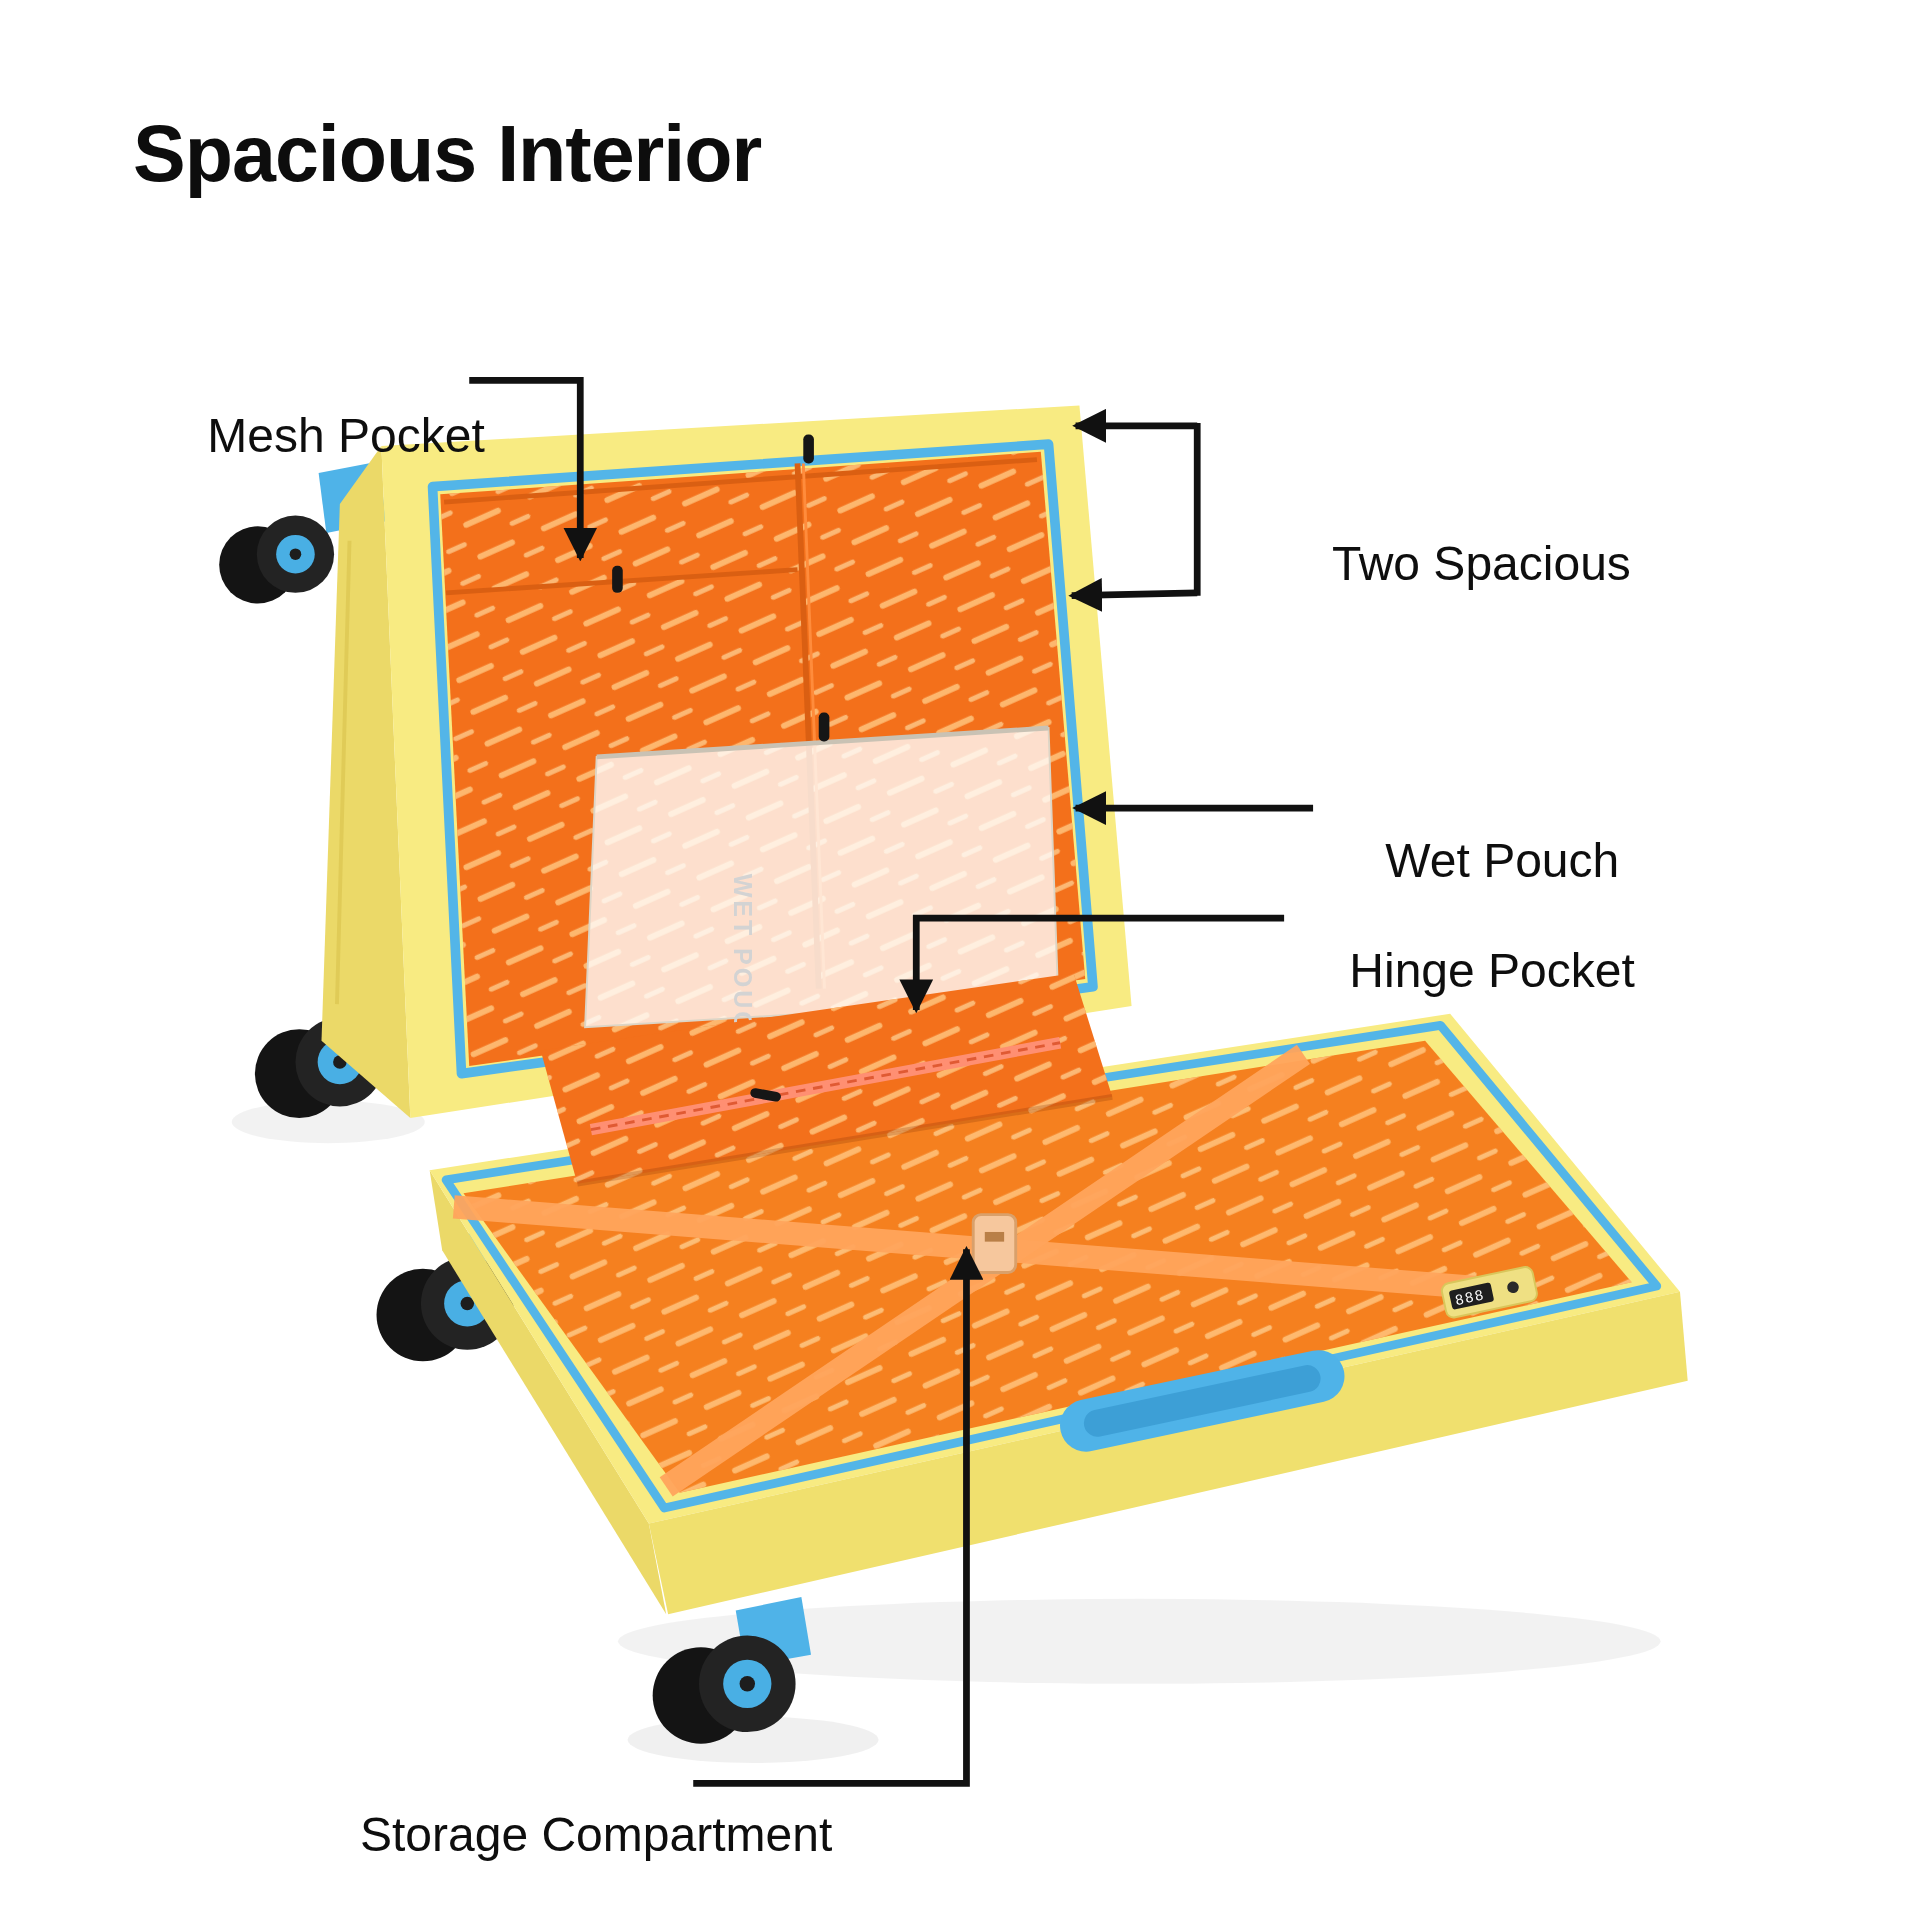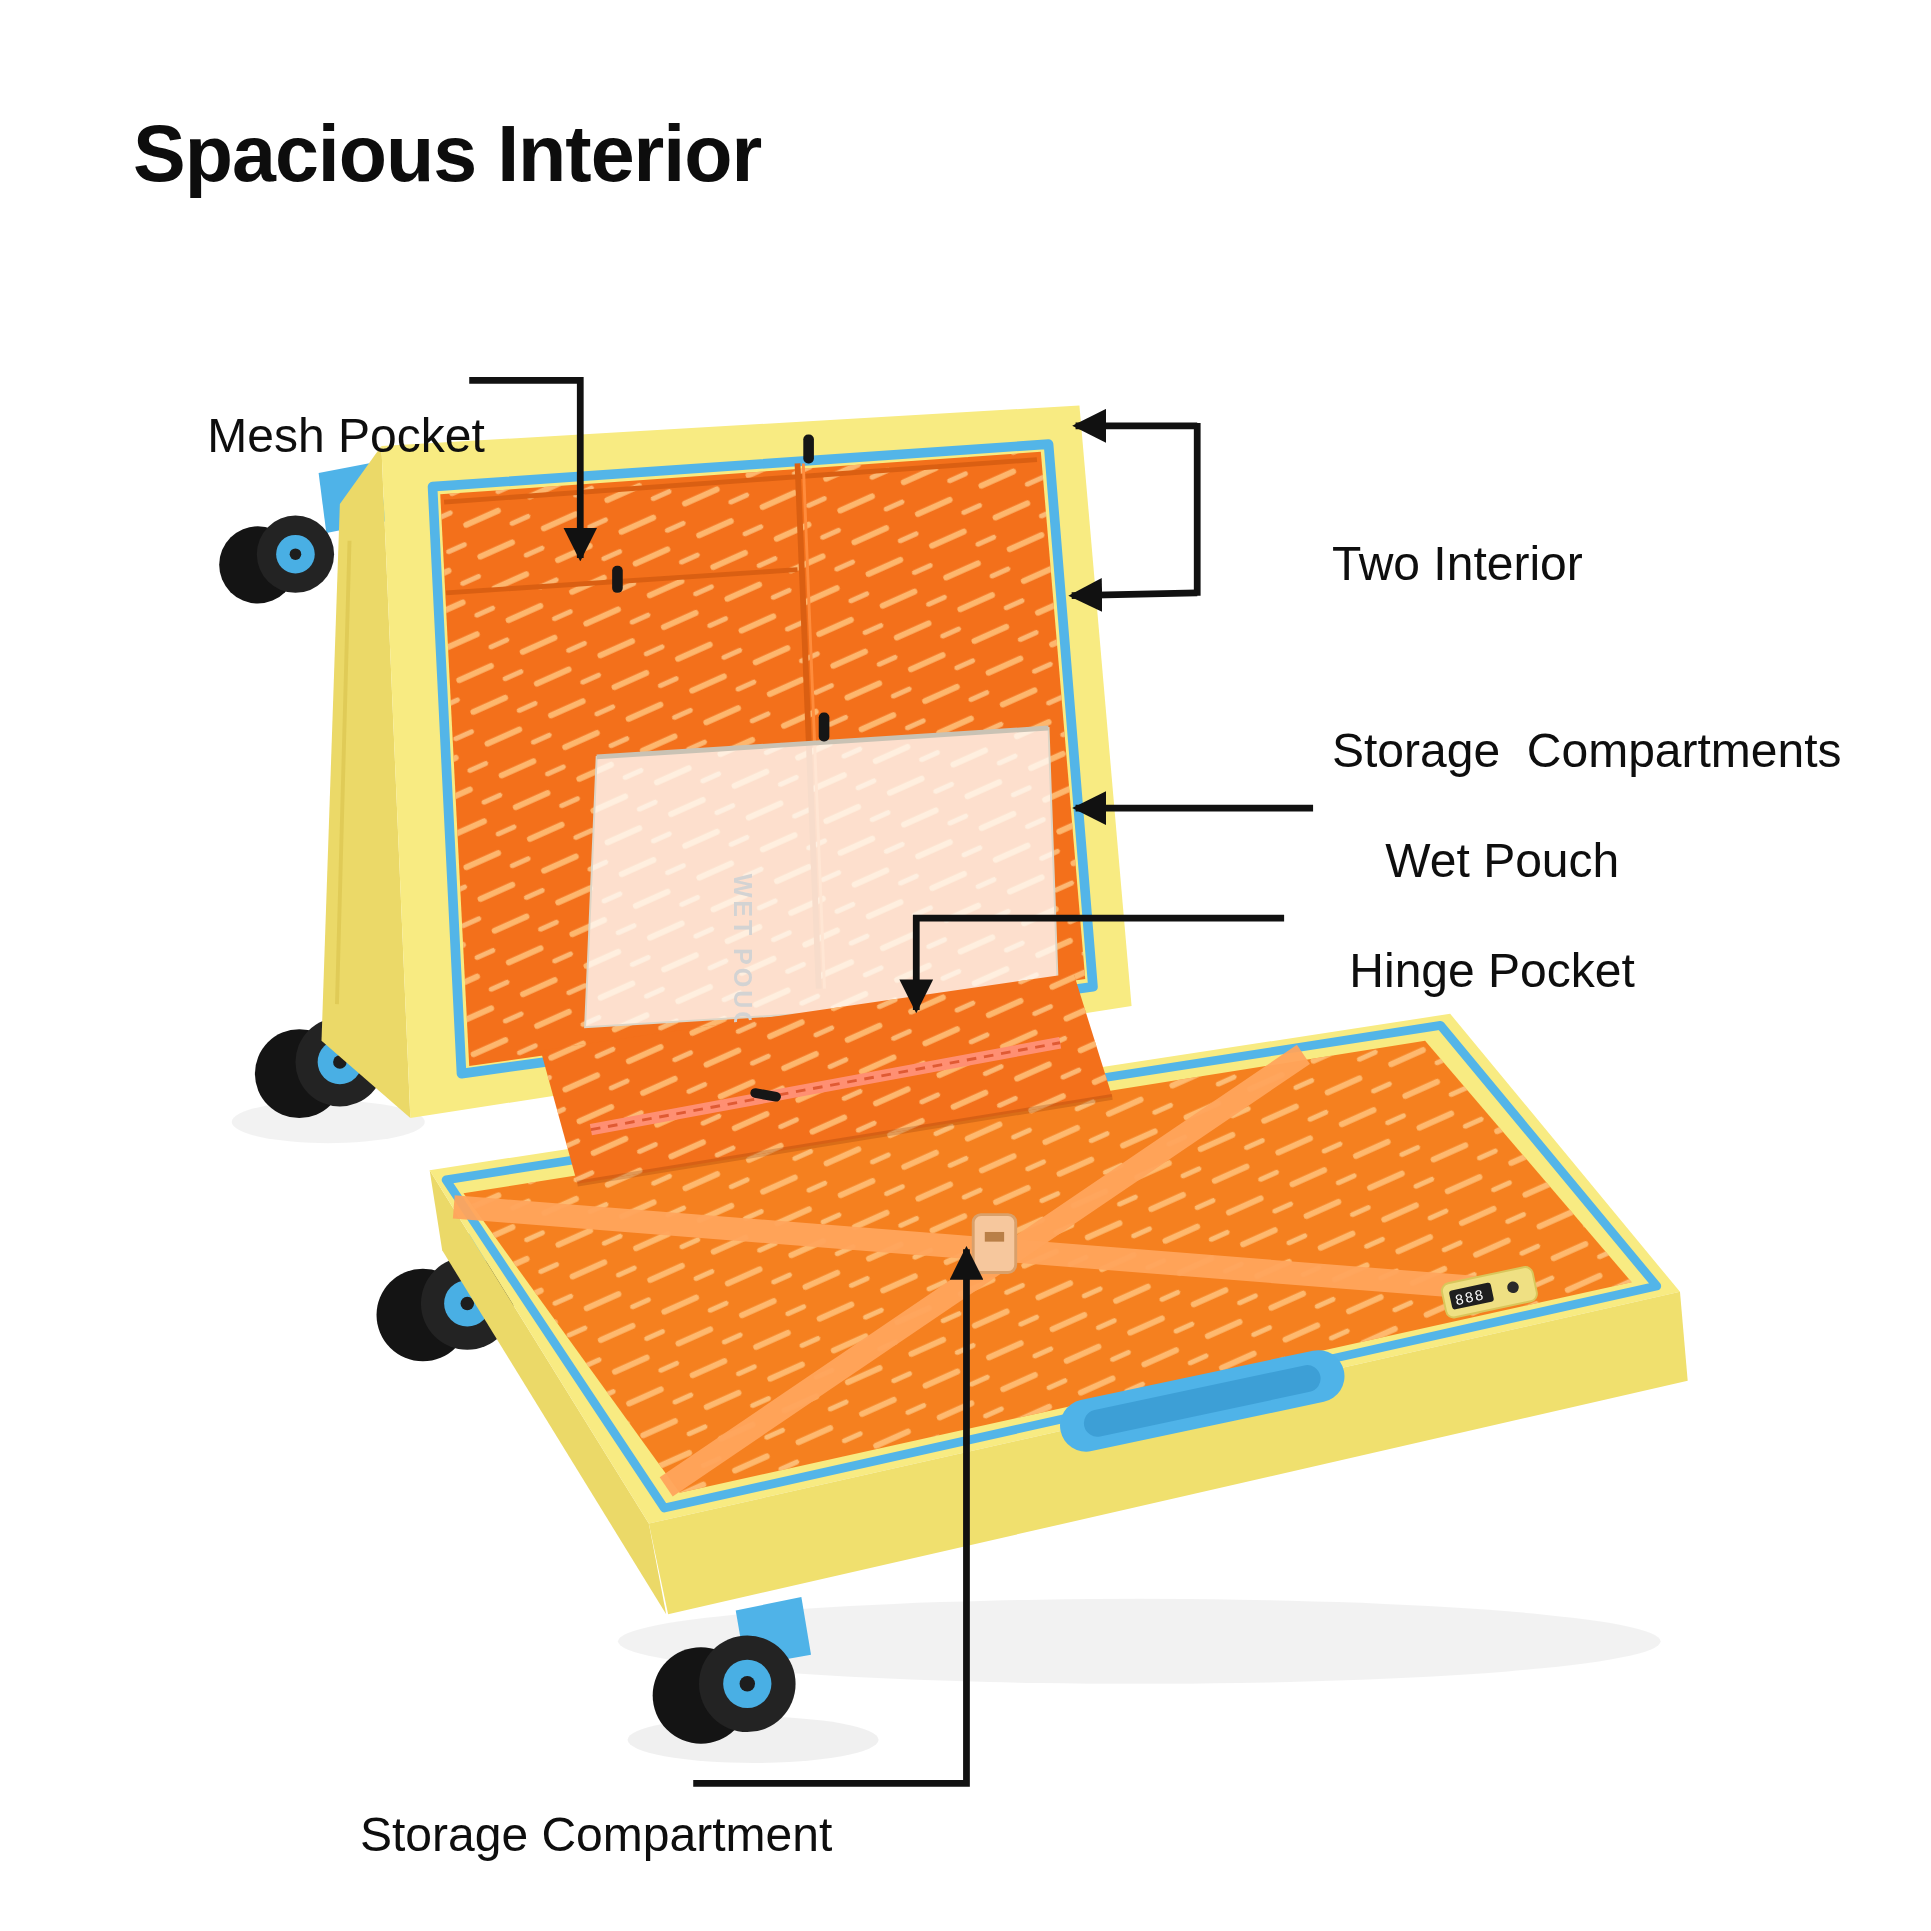--- a/index.html
+++ b/index.html
@@ -161,22 +161,21 @@
     </g>
   </svg>
 
   <div class="page-title">Spacious Interior</div>
 
   <div class="label label-mesh">
     <span>Mesh Pocket</span>
   </div>
 
   <div class="label label-twozip">
-    <span class="line">Two Interior</span>
-    <span class="line">Storage  Compartments</span>
+    <span class="line">Two Spacious</span>
   </div>
 
   <div class="label label-wet">
     <span>Wet Pouch</span>
   </div>
 
   <div class="label label-hinge">
     <span>Hinge Pocket</span>
   </div>
 

